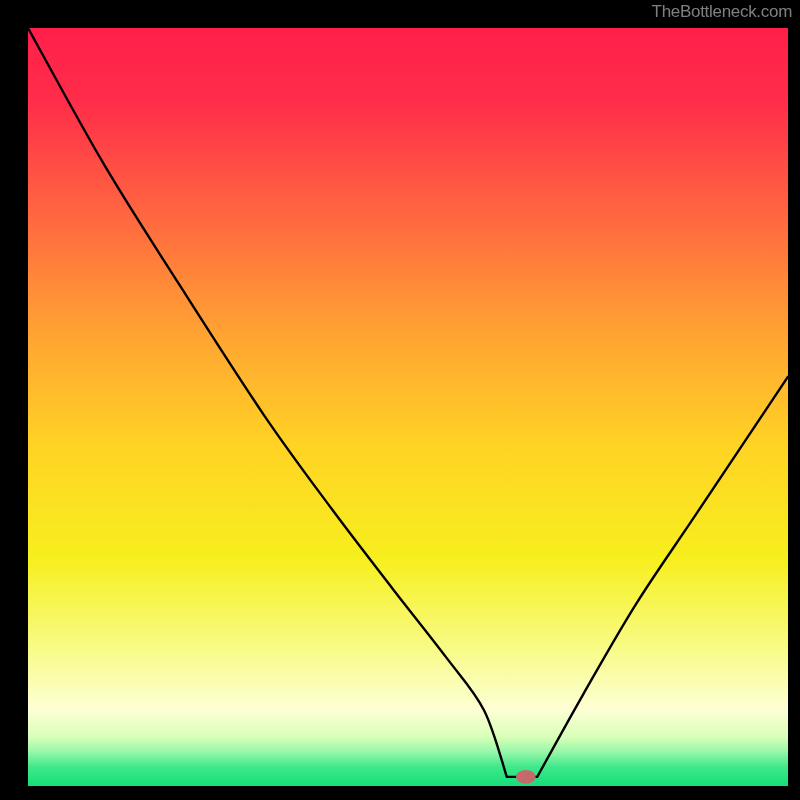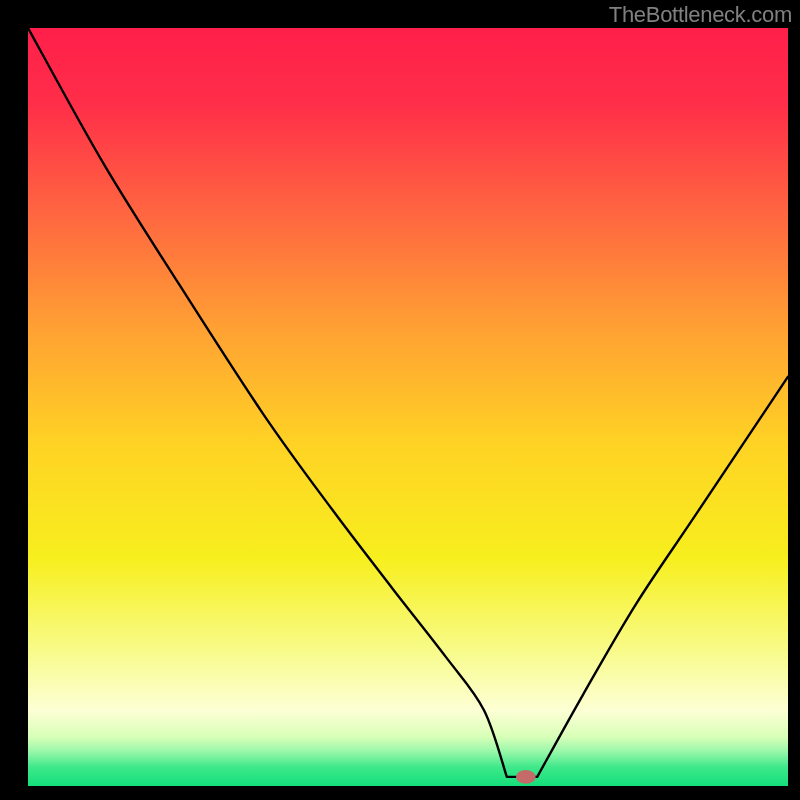--- a/index.html
+++ b/index.html
@@ -9,21 +9,21 @@
     height: 800px;
     background: #000;
     overflow: hidden;
   }
   .attribution {
     position: absolute;
     top: 2px;
     right: 8px;
     color: #808080;
     font-family: Arial, Helvetica, sans-serif;
-    font-size: 22px;
+    font-size: 17px;
     font-weight: 500;
     letter-spacing: -0.3px;
     z-index: 10;
   }
   .plot-area {
     position: absolute;
     left: 28px;
     top: 28px;
     width: 760px;
     height: 758px;

